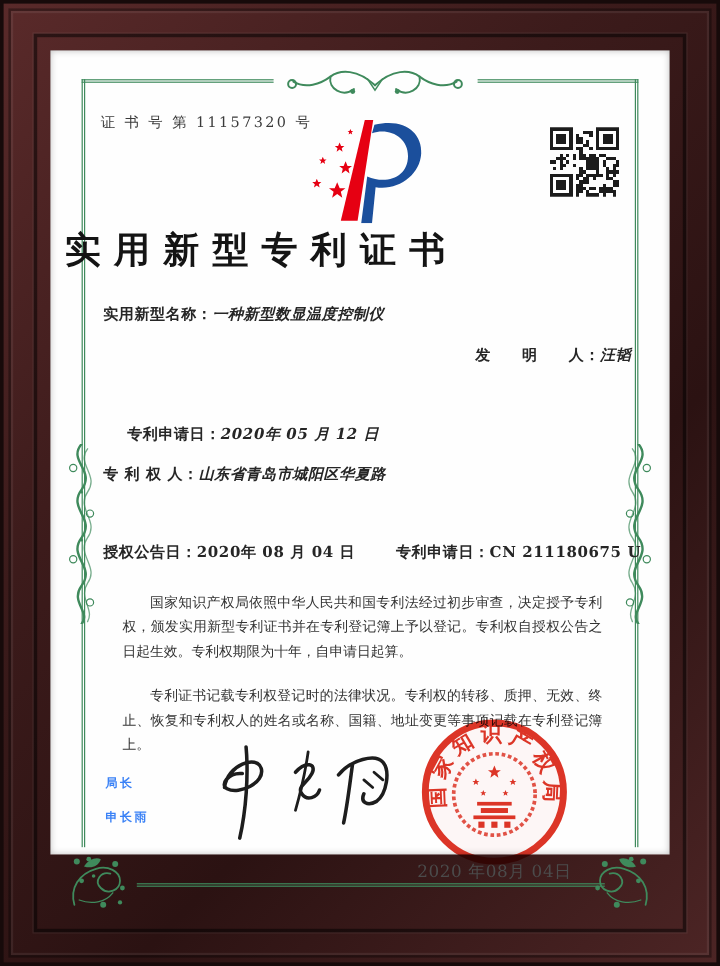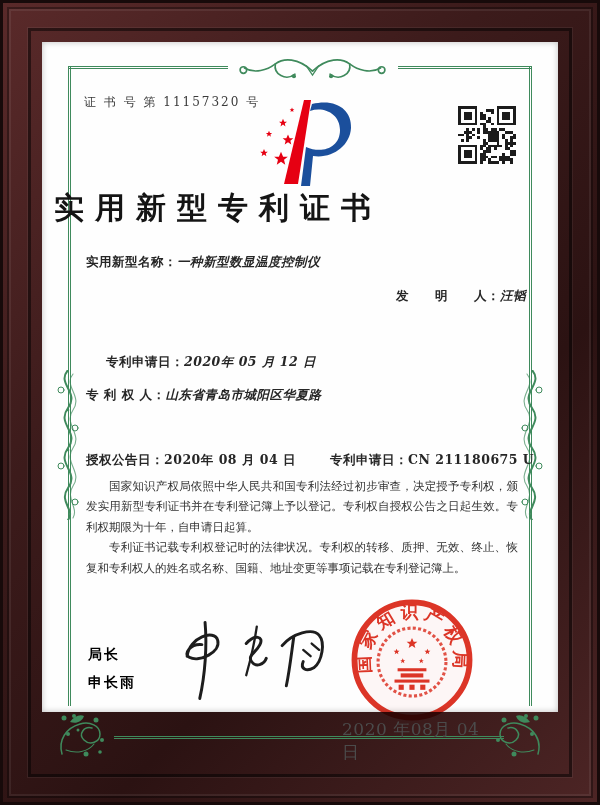--- a/index.html
+++ b/index.html
@@ -25,27 +25,27 @@
   
   .cert-no{position:absolute;left:42px;top:52px;font-size:12px;letter-spacing:2px;color:#3a3a3a;}
   .title{position:absolute;left:12px;top:146px;width:100%;text-align:left;font-size:30px;
     font-weight:700;letter-spacing:11px;color:#141414;}
   .frow{position:absolute;left:44px;width:440px;font-size:12.5px;font-weight:700;
     color:#262626;letter-spacing:.5px;white-space:nowrap;}
   .frow .fv{font-weight:700;font-style:italic;}
   .grant2{position:absolute;left:244px;top:0;}
   .paras{position:absolute;left:44px;top:434px;width:432px;font-size:11.5px;line-height:1.78;
     color:#333;text-align:justify;}
-  .paras p{margin:0;text-indent:2em;}
-  .signer{position:absolute;left:46px;top:598px;font-size:14px;font-weight:700;color:#000000;
+  .paras p{margin:16px;text-indent:2em;}
+  .signer{position:absolute;left:46px;top:598px;font-size:10px;font-weight:700;color:#3b82f6;
     letter-spacing:2px;line-height:28px;}
   .sig{position:absolute;left:115px;top:572px;}
   .seal{position:absolute;left:298px;top:546px;mix-blend-mode:multiply;}
-  .seal-date{position:absolute;left:300px;top:676px;width:140px;text-align:left;
-    font-size:17px;color:#4b4b4b;letter-spacing:.5px;}
+  .seal-date{position:absolute;left:300px;top:676px;width:140px;text-align:center;
+    font-size:14px;color:#4b4b4b;letter-spacing:.5px;}
   .qr{position:absolute;left:416px;top:64px;}
   .logo{position:absolute;left:212px;top:56px;}
 </style>
 </head>
 <body>
 
 <svg width="0" height="0" style="position:absolute">
   <defs>
     <polygon id="star" points="0,-10 2.94,-3.09 9.51,-3.09 4.19,1.18 5.88,8.09 0,3.82 -5.88,8.09 -4.19,1.18 -9.51,-3.09 -2.94,-3.09"></polygon>
   </defs>

